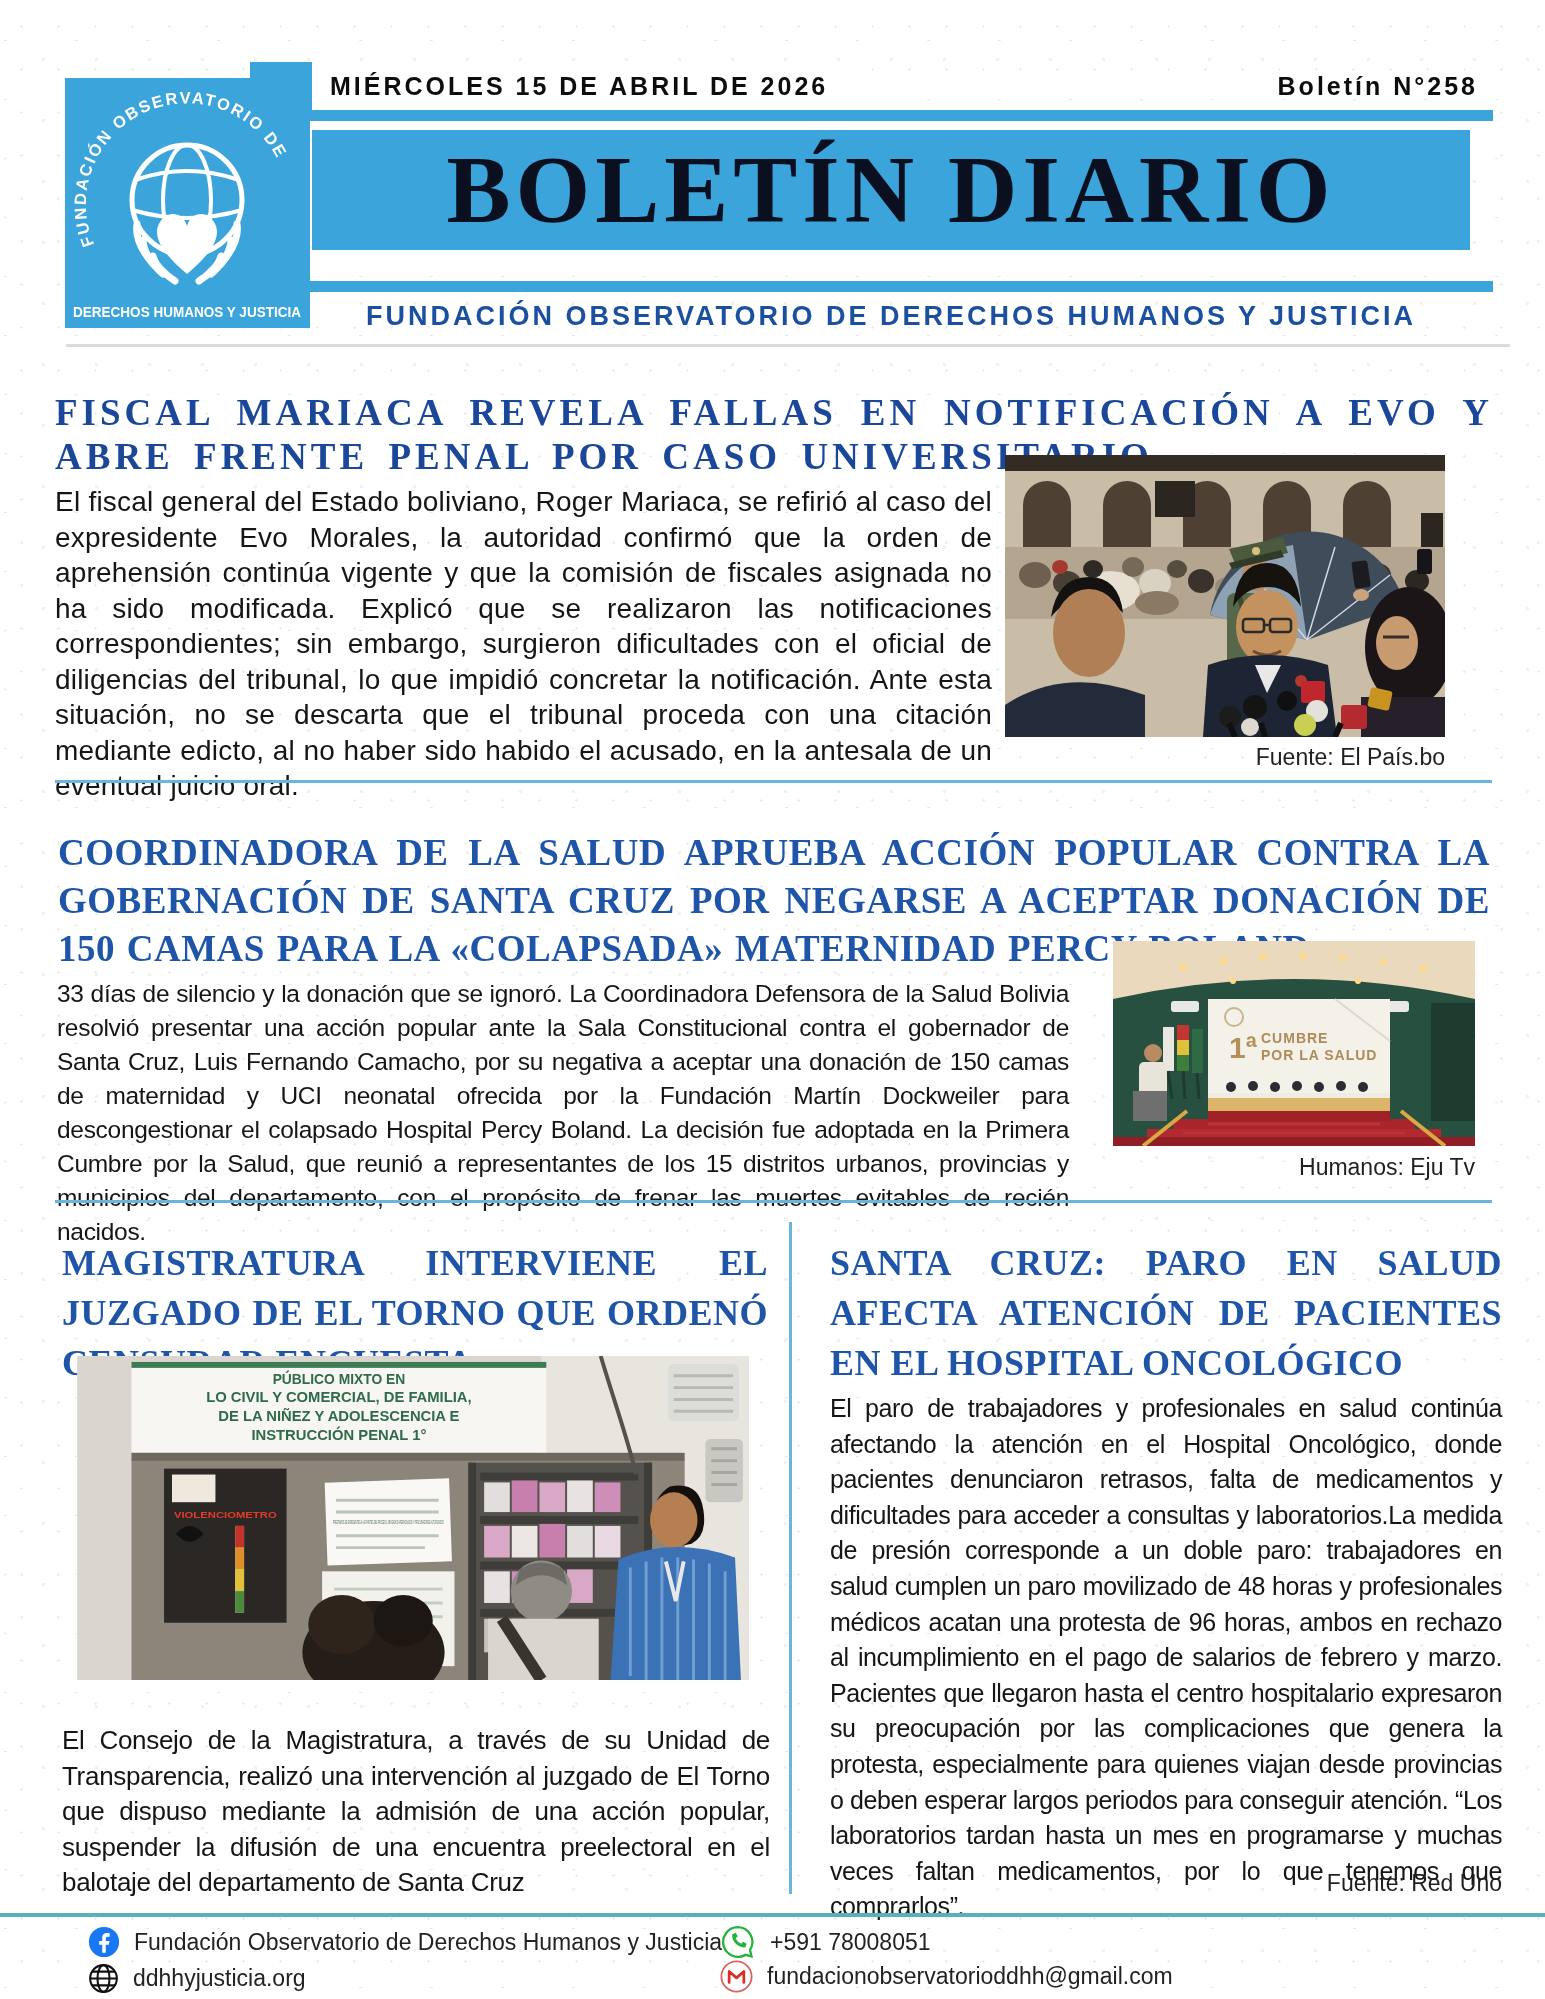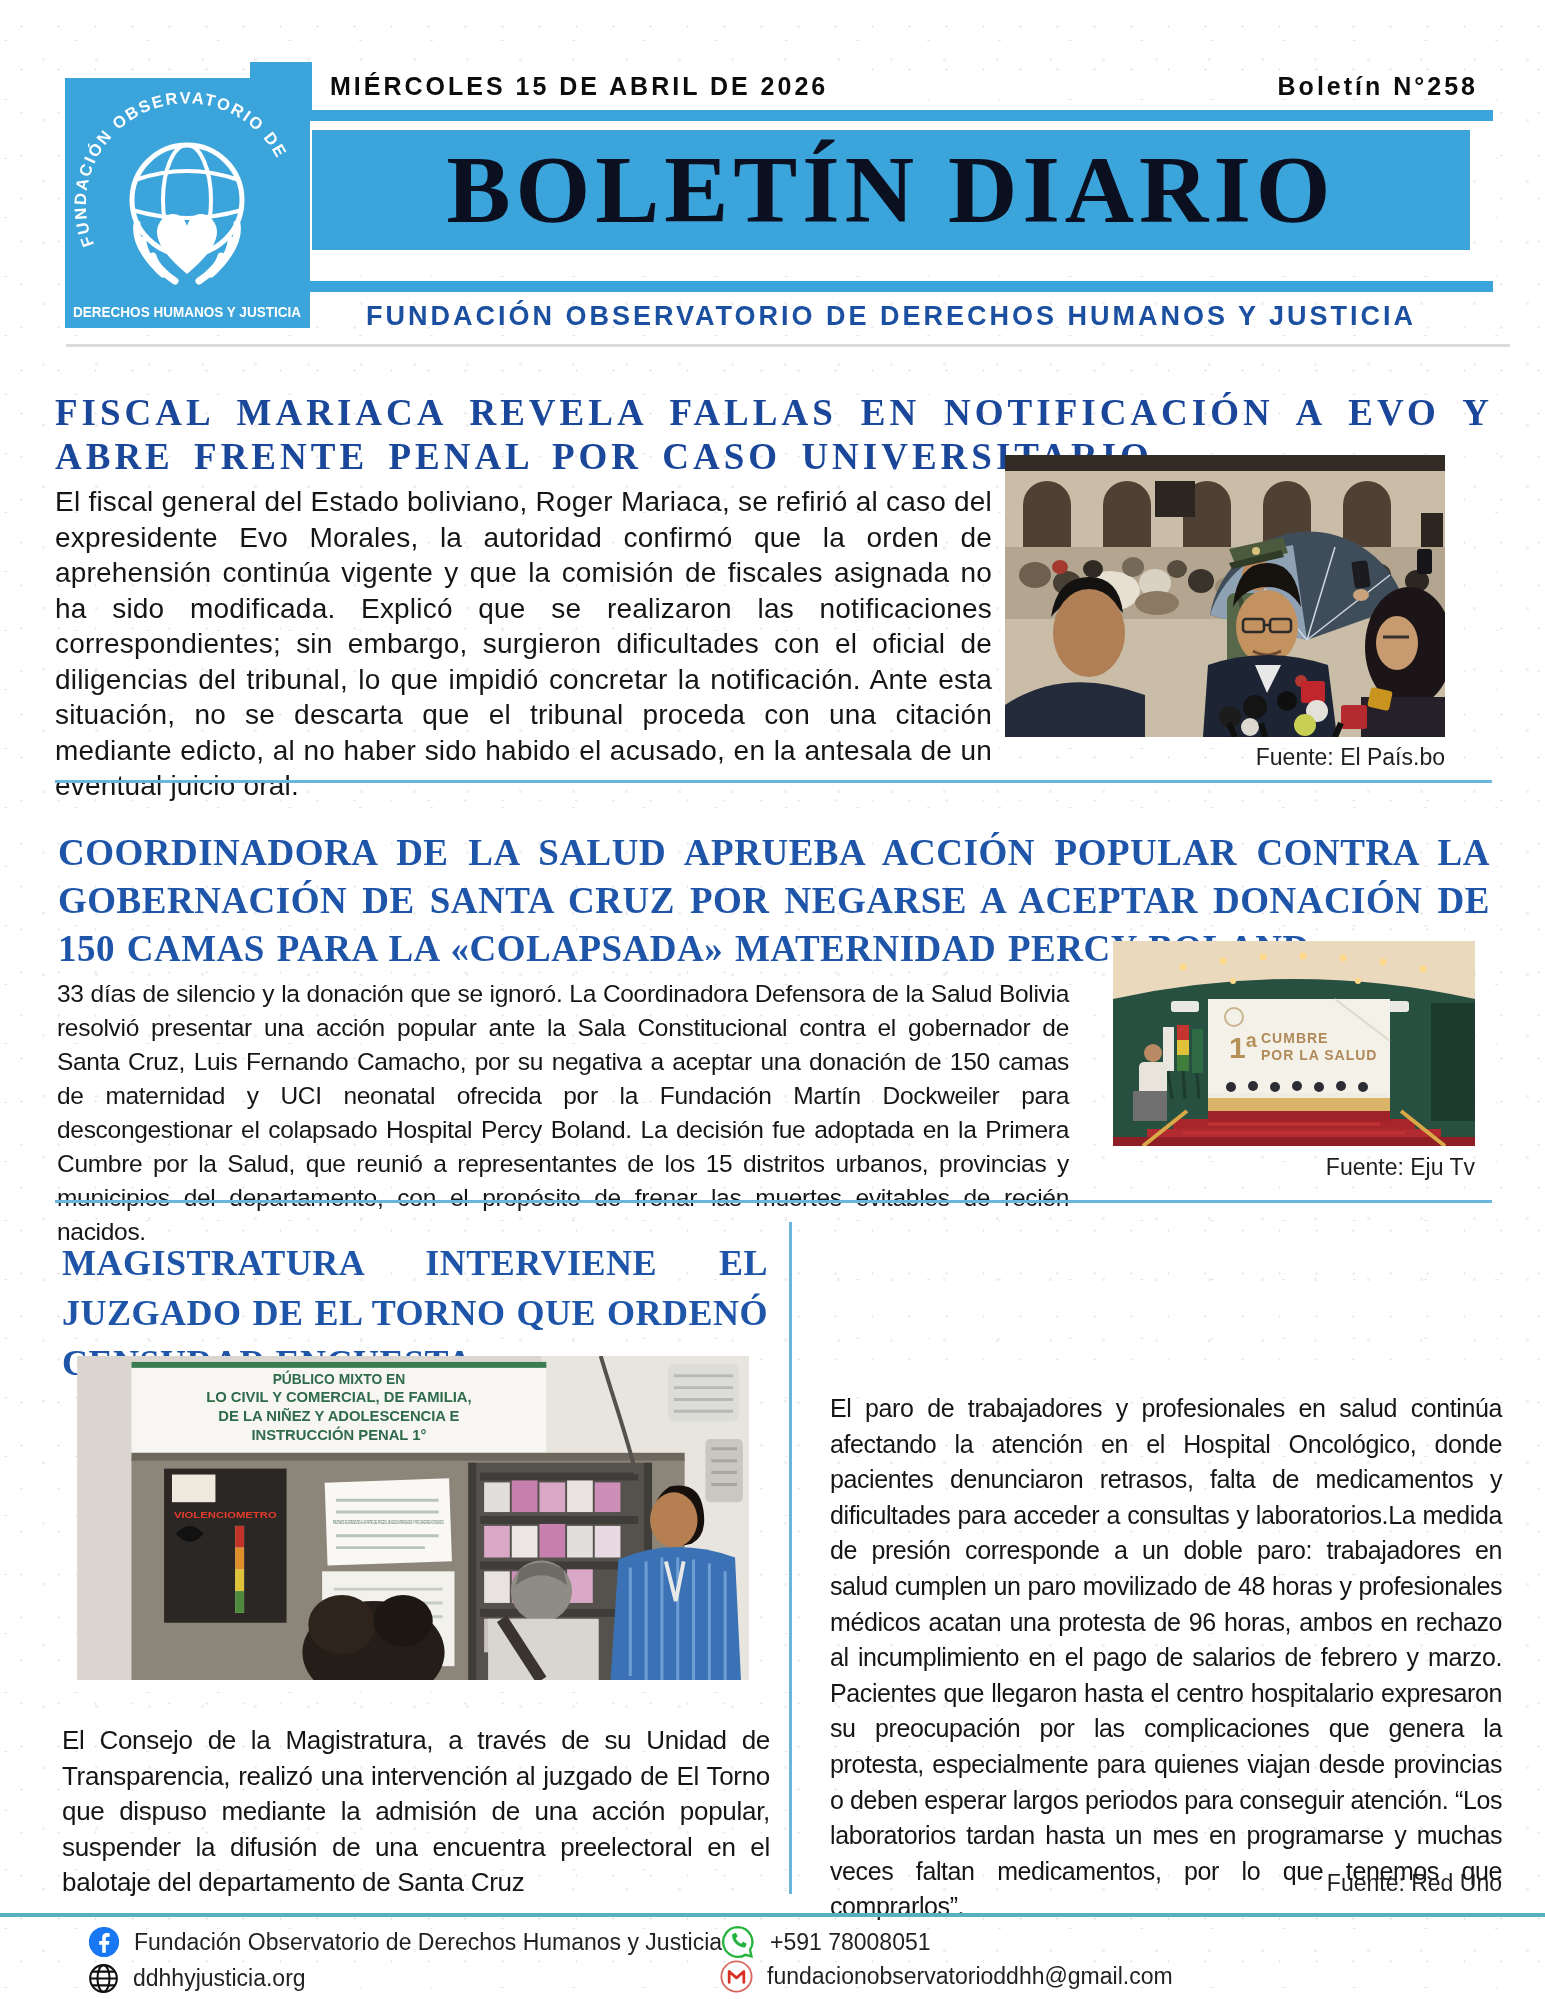--- a/index.html
+++ b/index.html
@@ -267,21 +267,21 @@
     <rect x="318" y="62" width="44" height="118" fill="#1d3b2e"></rect>
     <g>
       <rect x="60" y="178" width="242" height="10" fill="#a8262b"></rect>
       <rect x="34" y="188" width="294" height="9" fill="#b12a2f"></rect>
       <rect x="0" y="196" width="362" height="9" fill="#8f1f24"></rect>
       <rect x="95" y="170" width="182" height="10" fill="#9e2227"></rect>
       <path d="M74 170 L 30 205 M288 170 L 332 205" stroke="#d9a847" stroke-width="4"></path>
       <path d="M95 183 H267 M70 192 H292" stroke="#c03136" stroke-width="3"></path>
     </g>
   </svg>
-  <div class="abs caption cap2">Fuente: Eju Tv</div>
+  <div class="abs caption cap2">Humanos: Eju Tv</div>
 
   <div class="abs divider div2"></div>
   <div class="abs vdiv"></div>
 
   <h2 class="abs headline h-a3">MAGISTRATURA INTERVIENE EL JUZGADO DE EL TORNO QUE ORDENÓ CENSURAR ENCUESTA</h2>
 
   <svg class="abs photo ph3" viewBox="0 0 680 328">
     <rect width="680" height="328" fill="#dad6cf"></rect>
     <rect x="470" width="210" height="328" fill="#e8e5df"></rect>
     <g>
@@ -358,20 +358,21 @@
       <path d="M600 132 q30 -6 34 24 q4 26 -12 34 q-28 8 -36 -14 q-8 -30 14 -44 z" fill="#16100c"></path>
       <ellipse cx="604" cy="166" rx="24" ry="28" fill="#b57f52"></ellipse>
       <path d="M548 206 q56 -24 118 -2 L 672 328 H 540 Z" fill="#3a72b5"></path>
       <path d="M560 214 v110 M576 208 v120 M592 204 v124 M608 204 v124 M624 206 v122 M640 210 v118 M656 218 v110" stroke="#6f9fd4" stroke-width="3"></path>
       <path d="M596 208 l10 40 l8 -40" stroke="#e8e8e8" stroke-width="4" fill="none"></path>
     </g>
   </svg>
 
   <p class="abs body-text b-a3">El Consejo de la Magistratura, a través de su Unidad de Transparencia, realizó una intervención al juzgado de El Torno que dispuso mediante la admisión de una acción popular, suspender la difusión de una encuentra preelectoral en el balotaje del departamento de Santa Cruz</p>
 
+  <h2 class="abs headline h-a4">SANTA CRUZ: PARO EN SALUD AFECTA ATENCIÓN DE PACIENTES EN EL HOSPITAL ONCOLÓGICO</h2>
   <p class="abs body-text b-a4">El paro de trabajadores y profesionales en salud continúa afectando la atención en el Hospital Oncológico, donde pacientes denunciaron retrasos, falta de medicamentos y dificultades para acceder a consultas y laboratorios.La medida de presión corresponde a un doble paro: trabajadores en salud cumplen un paro movilizado de 48 horas y profesionales médicos acatan una protesta de 96 horas, ambos en rechazo al incumplimiento en el pago de salarios de febrero y marzo. Pacientes que llegaron hasta el centro hospitalario expresaron su preocupación por las complicaciones que genera la protesta, especialmente para quienes viajan desde provincias o deben esperar largos periodos para conseguir atención. “Los laboratorios tardan hasta un mes en programarse y muchas veces faltan medicamentos, por lo que tenemos que comprarlos”.</p>
   <div class="abs caption cap4">Fuente: Red Uno</div>
 
   <div class="abs footer-line"></div>
 
   <div class="abs f-item f1">
     <svg width="32" height="32" viewBox="0 0 36 36">
       <circle cx="18" cy="18" r="17" fill="#1877F2"></circle>
       <path d="M20 30 v-9 h3.4 l.8-4 H20 v-2.6 c0-1.4.6-2.4 2.4-2.4 H24.4 V8.3 C23.8 8.2 22.5 8 21.2 8 c-3.2 0-5.2 1.9-5.2 5 v4 h-3.4 v4 H16 v9 z" fill="#ffffff"></path>
     </svg>

